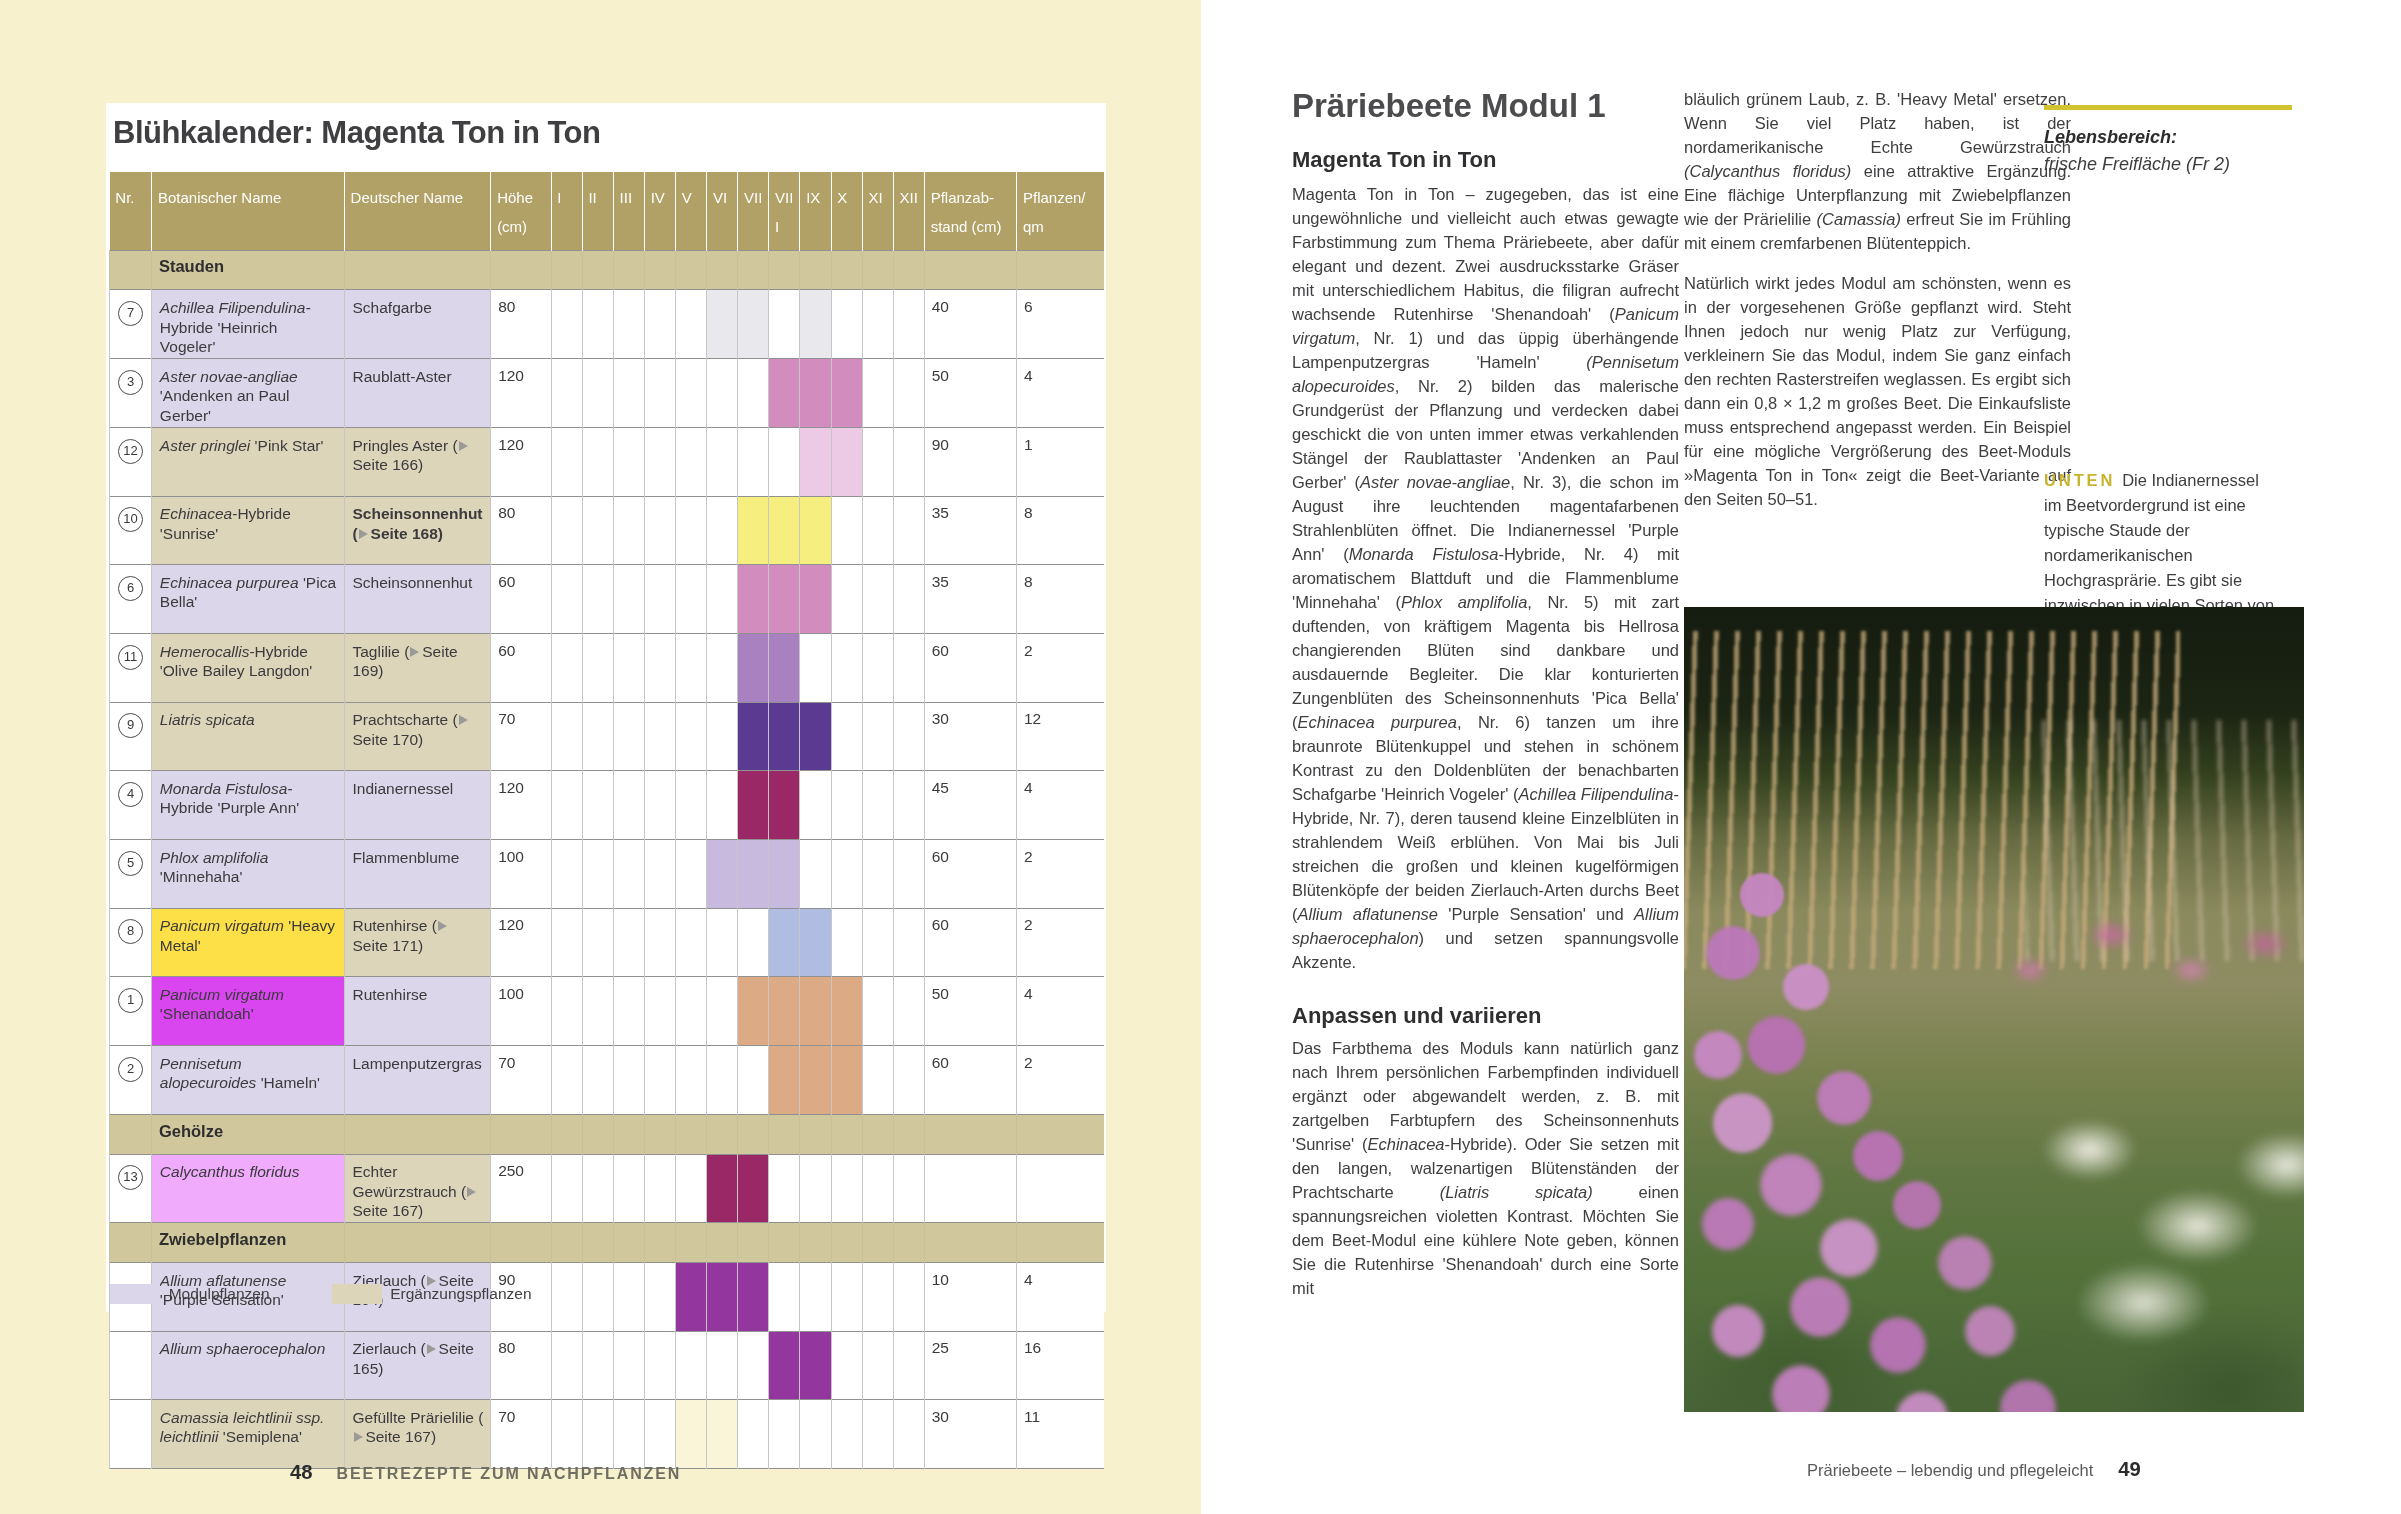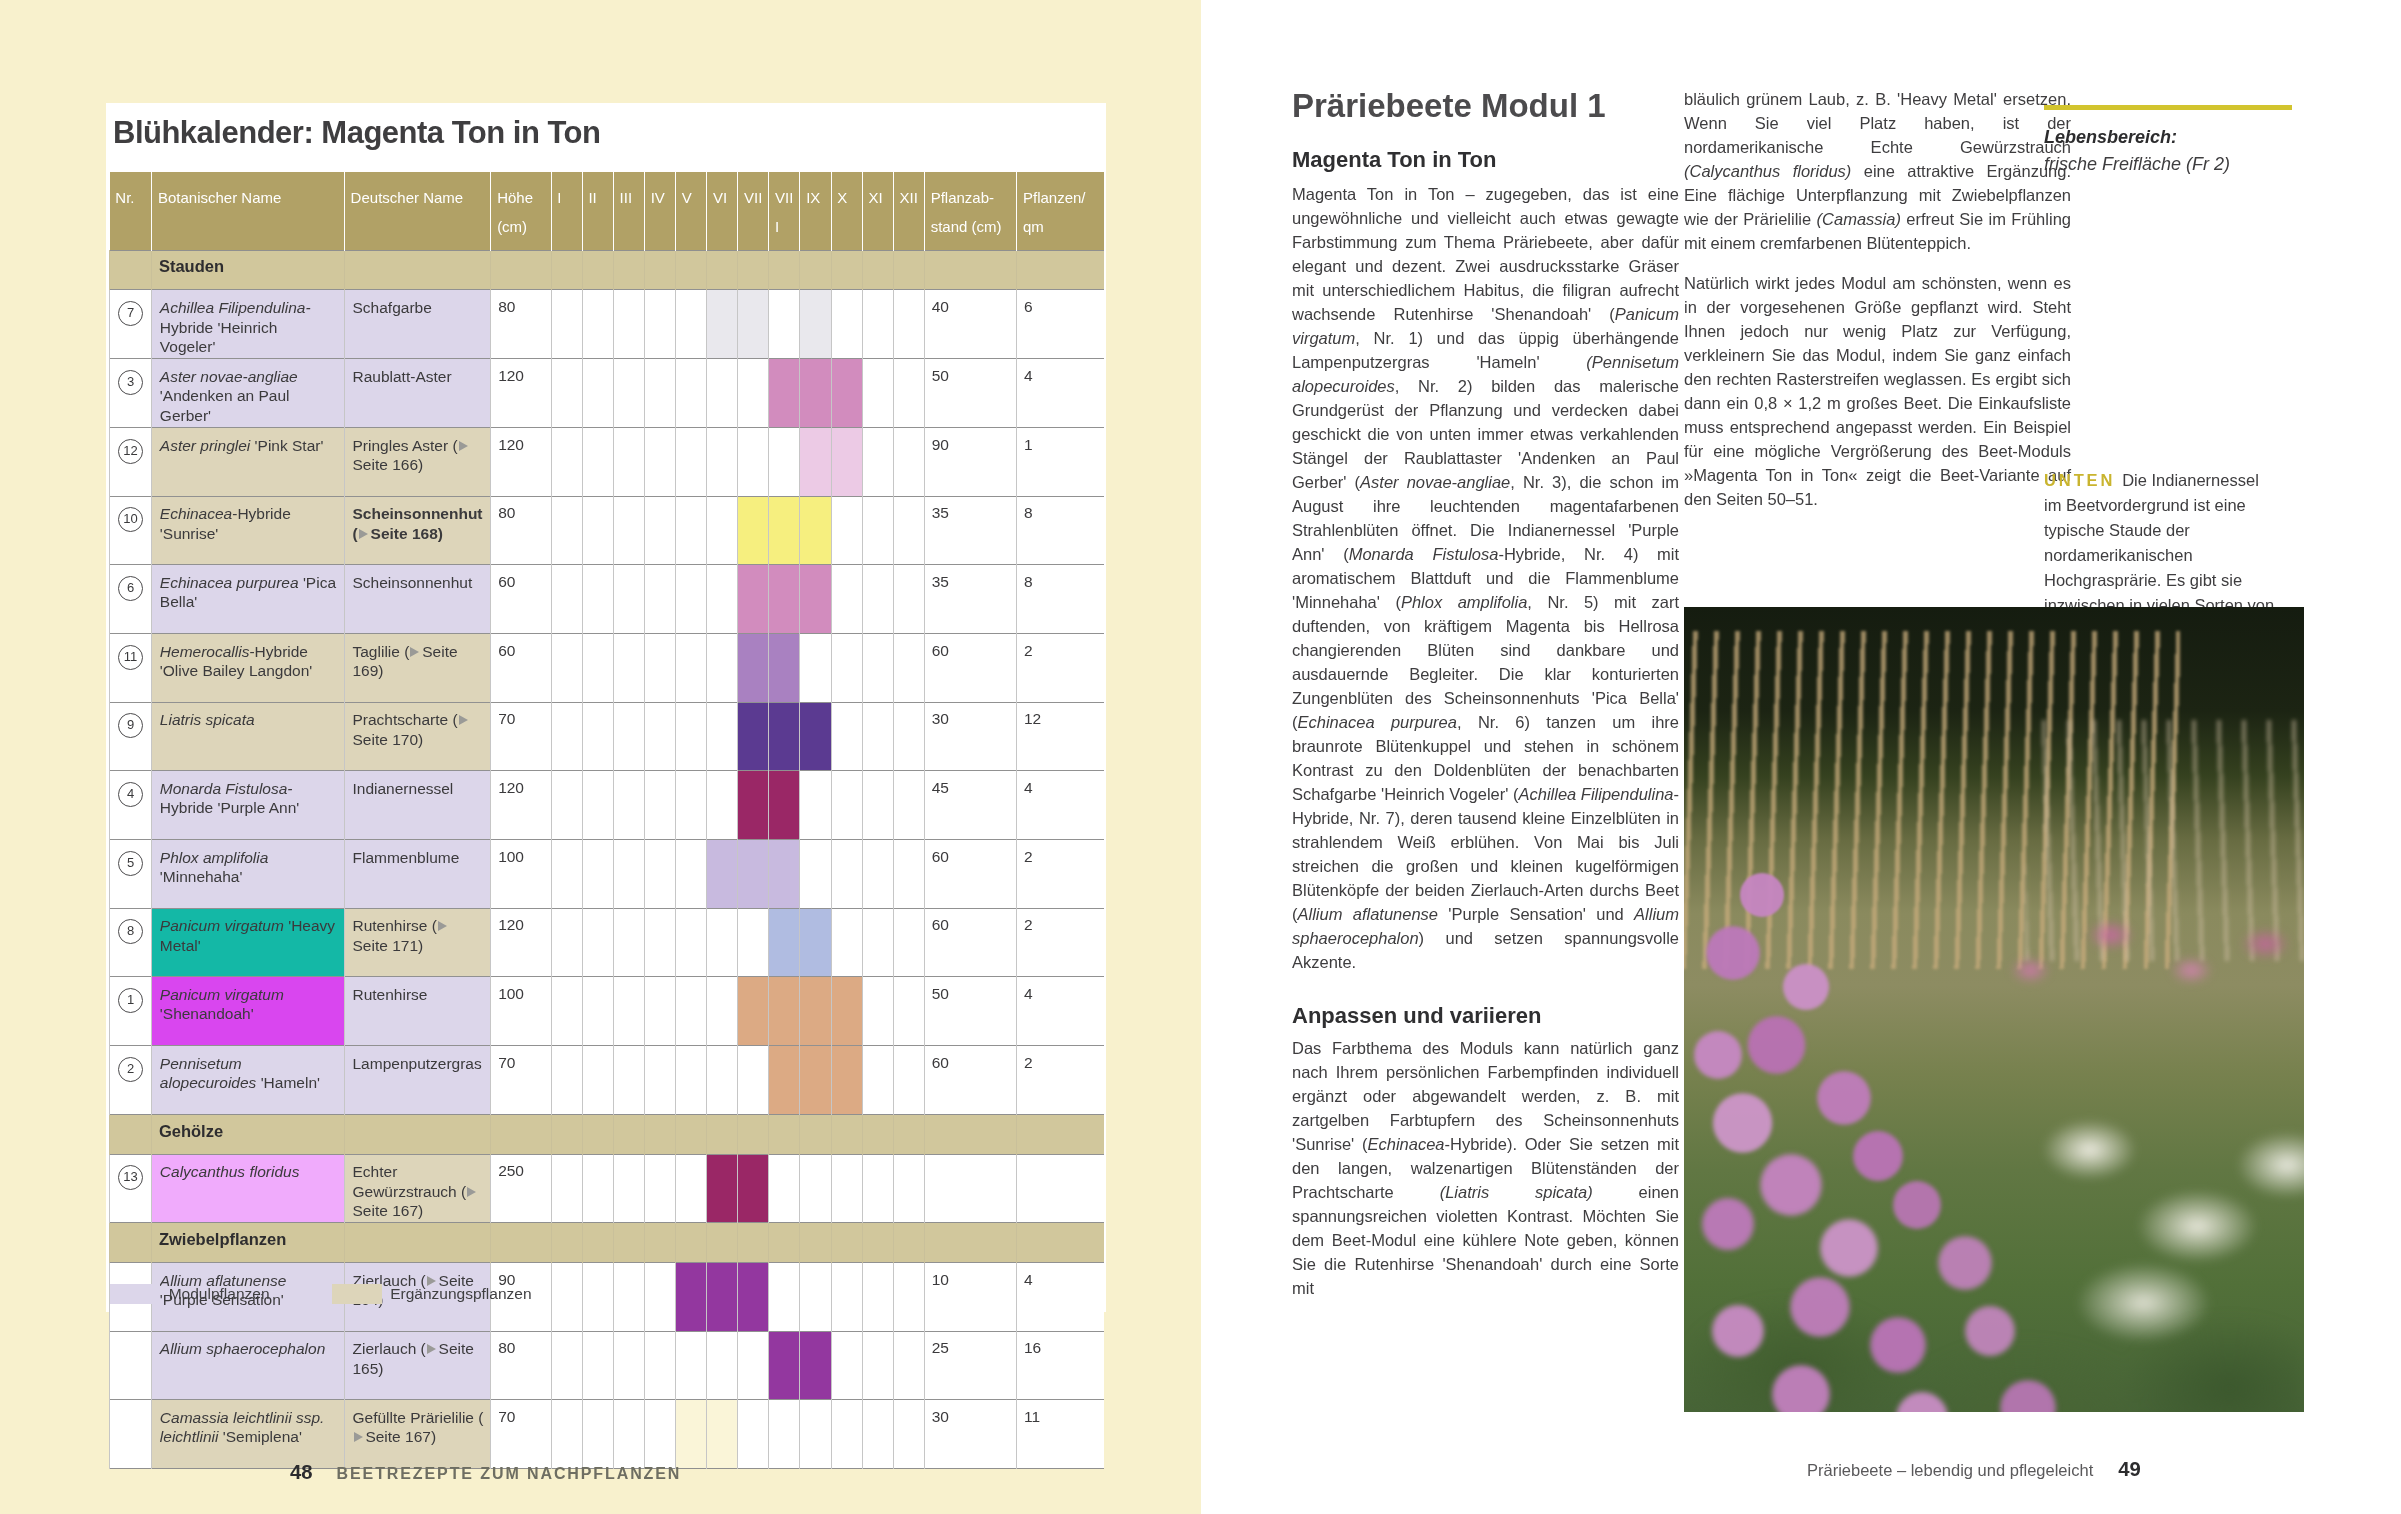--- a/index.html
+++ b/index.html
@@ -343,21 +343,21 @@
             <td class="mcell" style="background: rgb(200, 186, 223);"></td>
             <td class="mcell"></td>
             <td class="mcell"></td>
             <td class="mcell"></td>
             <td class="mcell"></td>
             <td class="numcell">60</td>
             <td class="numcell">2</td>
           </tr>
           <tr class="data">
             <td class="nrcell"><span class="nr-badge">8</span></td>
-            <td class="namecell" style="background: #14b8a6;"><i>Panicum virgatum</i> 'Heavy Metal'</td>
+            <td class="namecell" style="background: #fde047;"><i>Panicum virgatum</i> 'Heavy Metal'</td>
             <td class="namecell" style="background: rgb(221, 213, 186);">Rutenhirse (<span class="ref-tri"></span>Seite 171)</td>
             <td class="numcell">120</td>
             <td class="mcell"></td>
             <td class="mcell"></td>
             <td class="mcell"></td>
             <td class="mcell"></td>
             <td class="mcell"></td>
             <td class="mcell"></td>
             <td class="mcell"></td>
             <td class="mcell" style="background: rgb(176, 188, 225);"></td>

